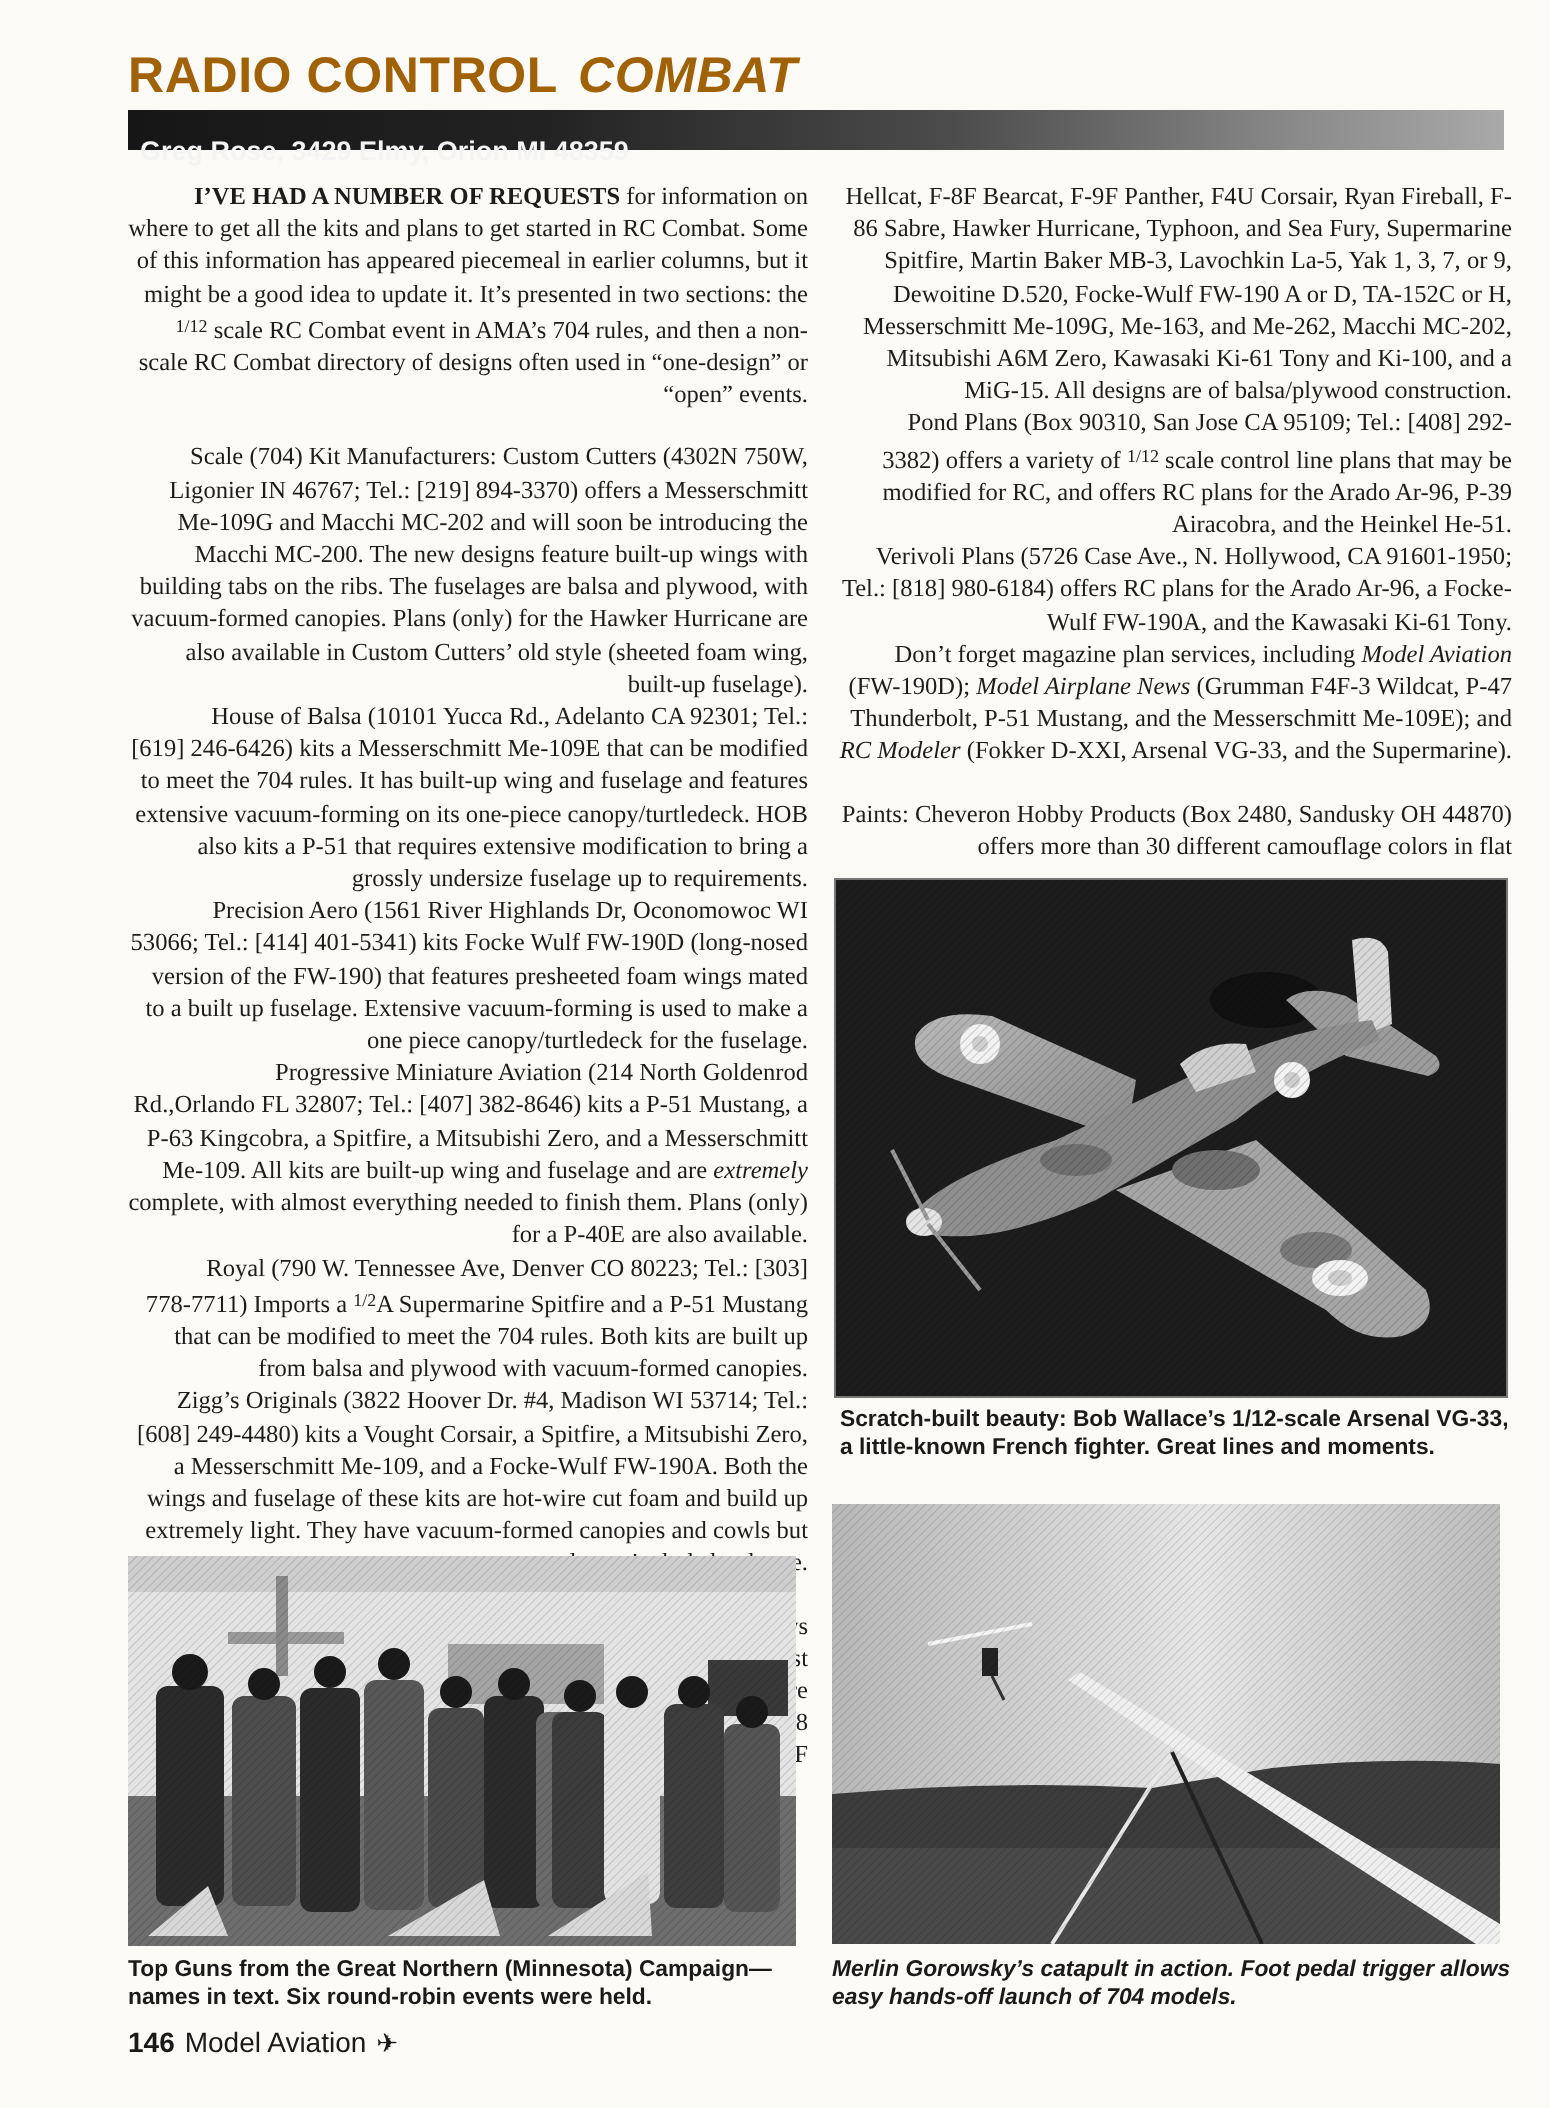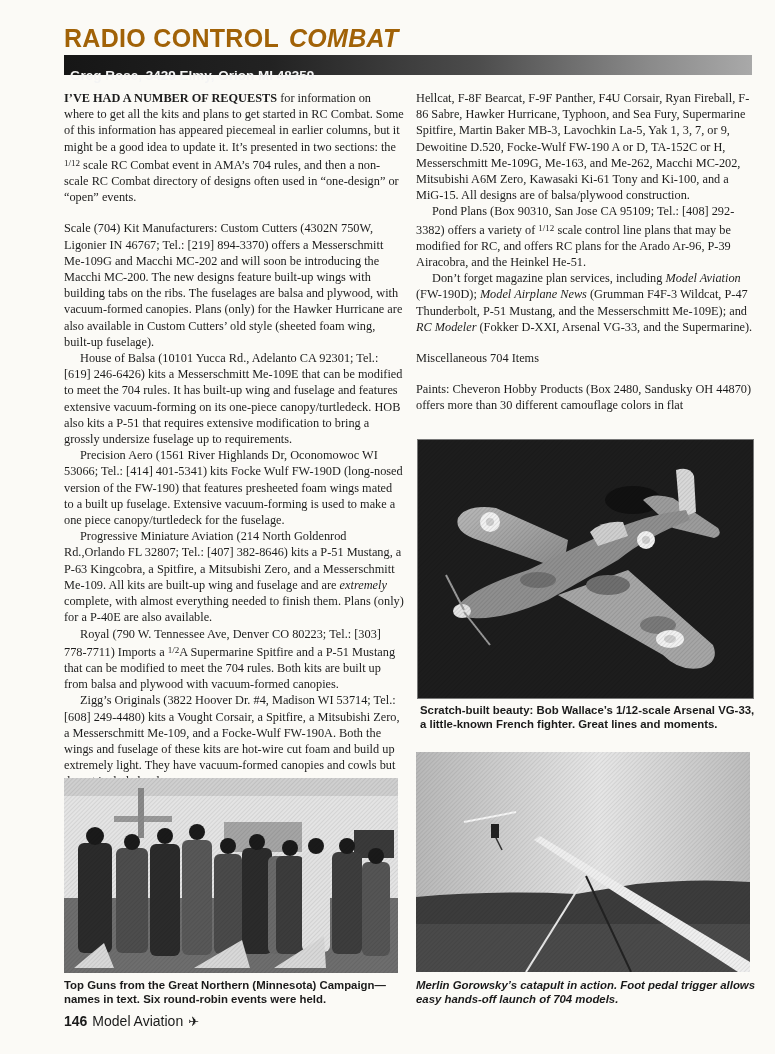--- a/index.html
+++ b/index.html
@@ -19,21 +19,21 @@
   .byline-bar {
     position:absolute; left:64px; top:55px; width:688px; height:20px;
     background:linear-gradient(90deg,#161616 0%, #222 30%, #4c4c4c 60%, #8a8a8a 85%, #a9a9a9 100%);
   }
   .byline {
     position:absolute; left:6px; top:1px;
     font-family:"Liberation Sans", "DejaVu Sans", sans-serif;
     font-weight:bold; font-size:13.5px; color:#f4f4f4; white-space:nowrap;margin-top:12px;
   }
   .col {
-    position:absolute; font-size:12.3px; line-height:16.2px; text-align:left;
+    position:absolute; font-size:12.3px; line-height:16.2px; text-align:right;
   }
   .col p { margin:0; }
   .col p.ind { text-indent:16px; }
   .col p.gap { margin-top:15px; }
   .col .b { font-weight:normal; }
   .col .i { font-style:italic; }
   .col .lead { font-weight:bold; }
   .col1 { left:64px; top:90px; width:340px; }
   .col2 { left:416px; top:90px; width:340px; }
   .frac { font-size:9px; vertical-align:3px; }
@@ -75,22 +75,22 @@
   <p class="ind">Precision Aero (1561 River Highlands Dr, Oconomowoc WI 53066; Tel.: [414] 401-5341) kits Focke Wulf FW-190D (long-nosed version of the FW-190) that features presheeted foam wings mated to a built up fuselage. Extensive vacuum-forming is used to make a one piece canopy/turtledeck for the fuselage.</p>
   <p class="ind"><span>Progressive Miniature Aviation (214 North Goldenrod Rd.,Orlando FL 32807; Tel.: [407] 382-8646) kits a P-51 Mustang, a P-63 Kingcobra, a Spitfire, a Mitsubishi Zero, and a Messerschmitt Me-109. All kits are built-up wing and fuselage and are </span><span class="i">extremely</span><span> complete, with almost everything needed to finish them. Plans (only) for a P-40E are also available.</span></p>
   <p class="ind"><span>Royal (790 W. Tennessee Ave, Denver CO 80223; Tel.: [303] 778-7711) Imports a </span><span class="frac">1/2</span><span>A Supermarine Spitfire and a P-51 Mustang that can be modified to meet the 704 rules. Both kits are built up from balsa and plywood with vacuum-formed canopies.</span></p>
   <p class="ind">Zigg’s Originals (3822 Hoover Dr. #4, Madison WI 53714; Tel.: [608] 249-4480) kits a Vought Corsair, a Spitfire, a Mitsubishi Zero, a Messerschmitt Me-109, and a Focke-Wulf FW-190A. Both the wings and fuselage of these kits are hot-wire cut foam and build up extremely light. They have vacuum-formed canopies and cowls but do not include hardware.</p>
   <p class="gap"><span class="b">Scale (704) Plan Services:</span><span> Gus Morfis Plans (4709 Green Meadows Ave., Torrance CA 90505; Tel.: (310) 378-5679). By far the largest plans dealer for 704 Scale Combat, Gus Morfis Plans offers more than two dozen 704 designs, including the P-40 Warhawk, P-38 Lighting, P-51D Mustang, P-47 Thunderbolt, F-6F</span></p>
 </div>
 
 <div class="col col2">
   <p>Hellcat, F-8F Bearcat, F-9F Panther, F4U Corsair, Ryan Fireball, F-86 Sabre, Hawker Hurricane, Typhoon, and Sea Fury, Supermarine Spitfire, Martin Baker MB-3, Lavochkin La-5, Yak 1, 3, 7, or 9, Dewoitine D.520, Focke-Wulf FW-190 A or D, TA-152C or H, Messerschmitt Me-109G, Me-163, and Me-262, Macchi MC-202, Mitsubishi A6M Zero, Kawasaki Ki-61 Tony and Ki-100, and a MiG-15. All designs are of balsa/plywood construction.</p>
   <p class="ind"><span>Pond Plans (Box 90310, San Jose CA 95109; Tel.: [408] 292-3382) offers a variety of </span><span class="frac">1/12</span><span> scale control line plans that may be modified for RC, and offers RC plans for the Arado Ar-96, P-39 Airacobra, and the Heinkel He-51.</span></p>
+  <p class="ind">Verivoli Plans (5726 Case Ave., N. Hollywood, CA 91601-1950; Tel.: [818] 980-6184) offers RC plans for the Arado Ar-96, a Focke-Wulf FW-190A, and the Kawasaki Ki-61 Tony.</p>
   <p class="ind"><span>Don’t forget magazine plan services, including </span><span class="i">Model Aviation</span><span> (FW-190D); </span><span class="i">Model Airplane News</span><span> (Grumman F4F-3 Wildcat, P-47 Thunderbolt, P-51 Mustang, and the Messerschmitt Me-109E); and </span><span class="i">RC Modeler</span><span> (Fokker D-XXI, Arsenal VG-33, and the Supermarine).</span></p>
-  <p class="gap b">Miscellaneous 704 Items</p>
   <p class="gap"><span class="b">Paints:</span><span> Cheveron Hobby Products (Box 2480, Sandusky OH 44870) offers more than 30 different camouflage colors in flat</span></p>
 </div>
 
 <div class="photo photo-plane">
   <svg width="335" height="258" viewBox="0 0 335 258">
     <defs>
       <pattern id="hatch" width="3" height="3" patternUnits="userSpaceOnUse" patternTransform="rotate(45)">
         <rect width="3" height="3" fill="none"></rect>
           <line x1="0" y1="0" x2="0" y2="3" stroke="#000" stroke-opacity="0.18" stroke-width="1"></line>
       </pattern>

